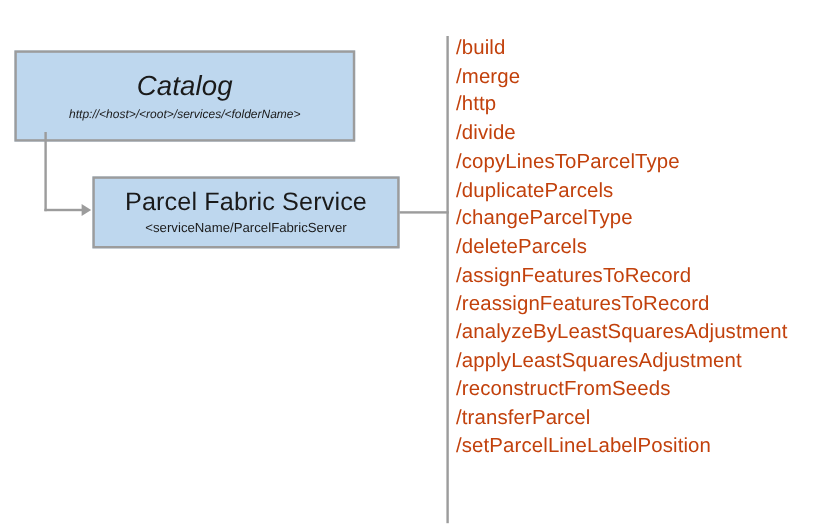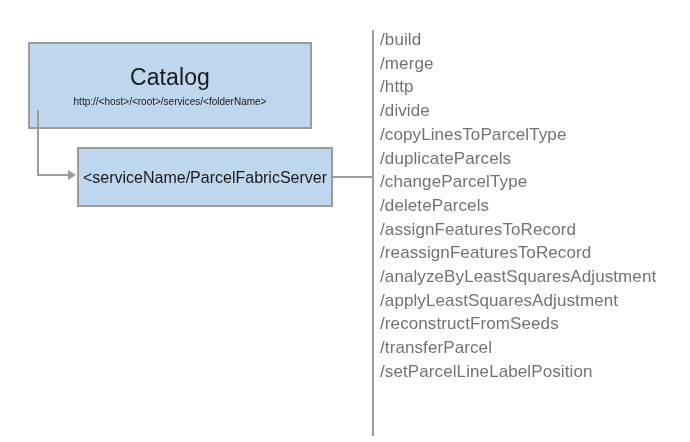--- a/index.html
+++ b/index.html
@@ -44,35 +44,36 @@
   }
   .node .node-subtitle {
     font-size: 10px;
     line-height: 16px;
     font-weight: 400;
     white-space: nowrap;
     margin-top: 3px;
   }
 
   #catalog-node {
-    left: 28px;
+    left: 12px;
     top: 42px;
     width: 284px;
-    height: 87px;
+    height: 76px;
+    font-style: italic;
   }
   #catalog-node .node-title { margin-top: 2px; }
 
   #service-node {
     left: 77px;
     top: 147px;
     width: 256px;
     height: 60px;
   }
   #service-node .node-title { font-size: 21px; line-height: 25px; }
-  #service-node .node-subtitle { font-size: 16px; margin-top: 1px; }
+  #service-node .node-subtitle { font-size: 11px; margin-top: 1px; }
 
   
   .connector {
     position: absolute;
     background: #9c9c9c;
   }
   
   #connector-catalog-vertical {
     left: 37px;
     top: 110px;
@@ -119,40 +120,41 @@
     left: 380px;
     top: 28px;
     width: 300px;
     margin: 0;
     padding: 0;
     list-style: none;
   }
   #operations-list li {
     font-size: 17px;
     line-height: 23.7px;
-    color: #737373;
+    color: #c2410c;
     white-space: nowrap;
     letter-spacing: 0.1px;
   }
 </style>
 </head>
 <body>
 
 <div id="diagram">
 
   <div class="node" id="catalog-node">
     <div class="node-title">Catalog</div>
     <div class="node-subtitle">http://&lt;host&gt;/&lt;root&gt;/services/&lt;folderName&gt;</div>
   </div>
 
   <div class="connector" id="connector-catalog-vertical"></div>
   <div class="connector" id="connector-catalog-horizontal"></div>
   <div id="connector-arrowhead"></div>
 
   <div class="node" id="service-node">
+    <div class="node-title">Parcel Fabric Service</div>
     <div class="node-subtitle">&lt;serviceName/ParcelFabricServer</div>
   </div>
 
   <div class="connector" id="connector-service-horizontal"></div>
 
   <div id="operations-rail"></div>
   <ul id="operations-list">
       <li>/build</li>
       <li>/merge</li>
       <li>/http</li>

